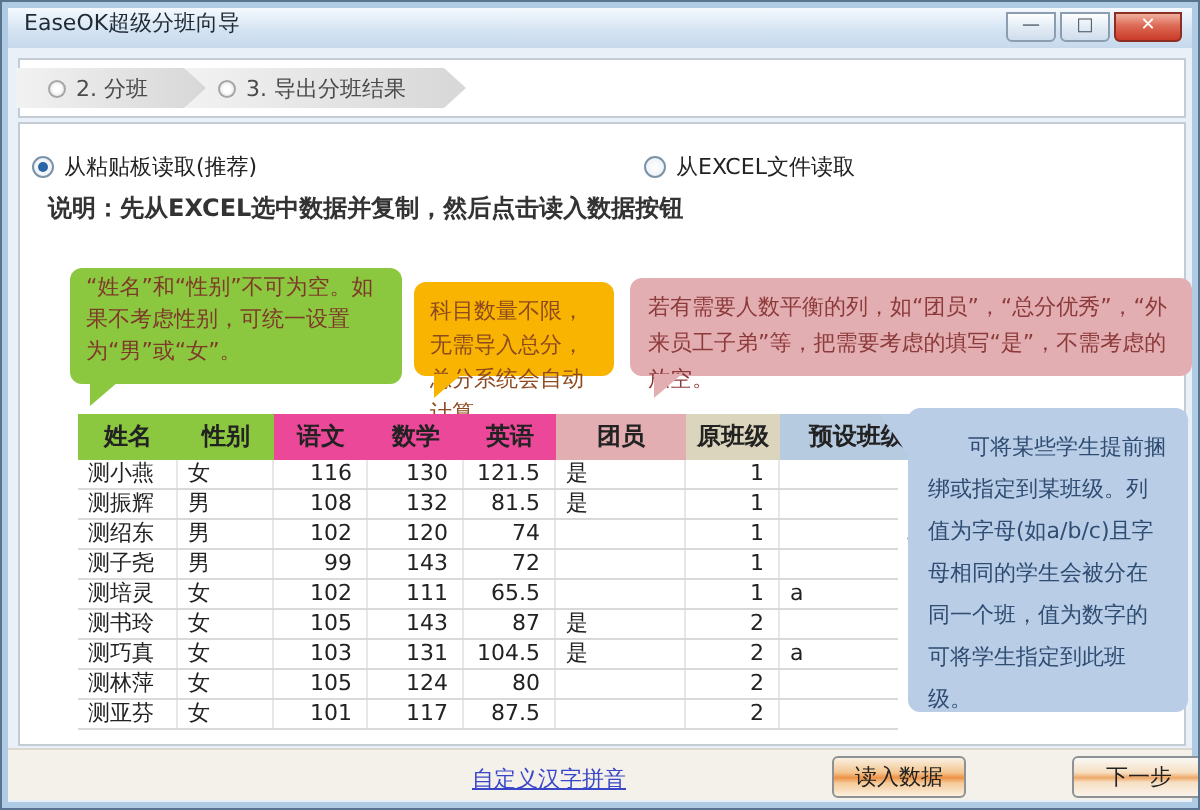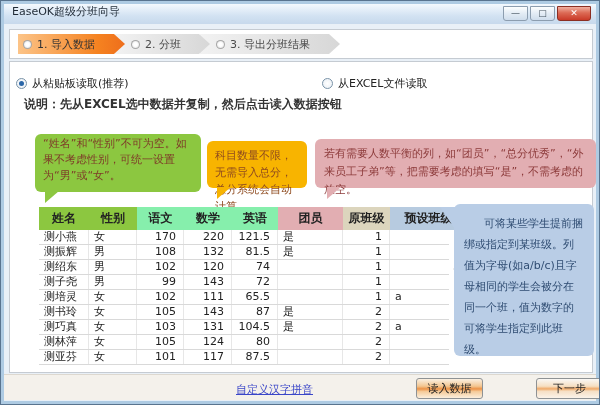--- a/index.html
+++ b/index.html
@@ -95,21 +95,21 @@
   }
 
   
   .grid { position:absolute; left:29px; top:145px; width:410px; font-size:11px; color:#222; }
   .thead { display:flex; }
   .th {
     height:23px; line-height:23px; font-size:12px; font-weight:bold;
     text-align:center; color:#222; flex:0 0 auto;
   }
   .g-green { background:#8CC740; }
-  .g-amber { background:#86efac; }
+  .g-amber { background:#ec4899; }
   .g-pink  { background:#E2AEB2; }
   .g-tan   { background:#DCD5BD; }
   .g-blue  { background:#B7CBE0; }
   .tr { display:flex; border-bottom:1px solid #D9D9D9; background:#FFF; }
   .td { height:14px; line-height:14px; flex:0 0 auto; border-right:1px solid #E7E7E7; overflow:hidden; white-space:nowrap; }
   .td:last-child { border-right:none; }
   .td.num { text-align:right; padding-right:7px; }
   .td.txt { text-align:left; padding-left:5px; }
   .c0 { width:50px; } .c1 { width:48px; } .c2 { width:47px; } .c3 { width:48px; }
   .c4 { width:46px; } .c5 { width:65px; } .c6 { width:47px; } .c7 { width:77px; }
@@ -148,24 +148,20 @@
     <span>EaseOK超级分班向导</span>
     <div class="win-controls">
       <div class="wbtn min">—</div>
       <div class="wbtn max">□</div>
       <div class="wbtn close">✕</div>
     </div>
   </div>
 
   <div class="wizard-panel">
     <div class="steps">
-      <div class="step active">
-        <span class="dot"></span>
-        <span>1. 导入数据</span>
-      </div>
       <div class="step s2">
         <span class="dot"></span>
         <span>2. 分班</span>
       </div>
       <div class="step s3">
         <span class="dot"></span>
         <span>3. 导出分班结果</span>
       </div>
     </div>
   </div>
@@ -204,22 +200,22 @@
           <div class="th c3 g-amber">数学</div>
           <div class="th c4 g-amber">英语</div>
           <div class="th c5 g-pink">团员</div>
           <div class="th c6 g-tan">原班级</div>
           <div class="th c7 g-blue">预设班级</div>
         </div>
       <div class="tbody">
           <div class="tr">
             <div class="td c0 txt">测小燕</div>
             <div class="td c1 txt">女</div>
-            <div class="td c2 num">170</div>
-            <div class="td c3 num">220</div>
+            <div class="td c2 num">116</div>
+            <div class="td c3 num">130</div>
             <div class="td c4 num">121.5</div>
             <div class="td c5 txt">是</div>
             <div class="td c6 num">1</div>
             <div class="td c7 txt"></div>
           </div>
           <div class="tr">
             <div class="td c0 txt">测振辉</div>
             <div class="td c1 txt">男</div>
             <div class="td c2 num">108</div>
             <div class="td c3 num">132</div>

